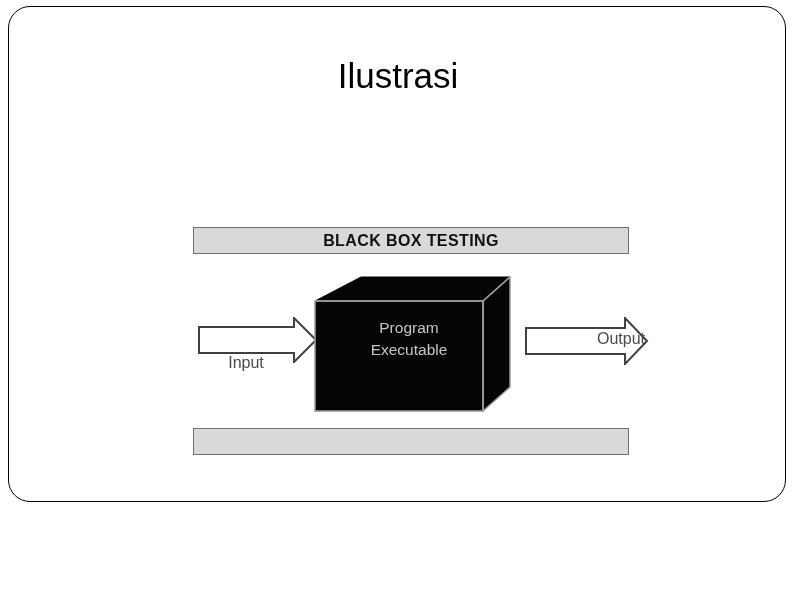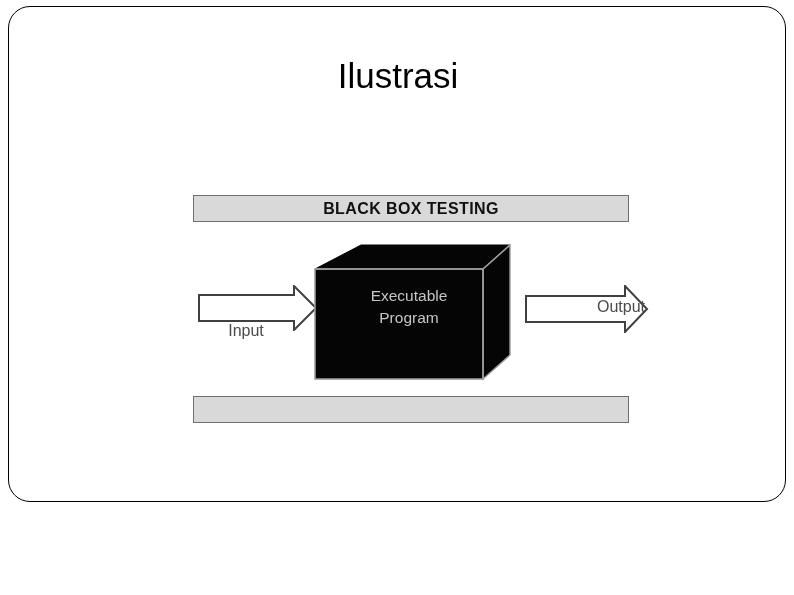--- a/index.html
+++ b/index.html
@@ -33,21 +33,21 @@
     font-size: 35px;
     font-weight: 400;
     color: #000000;
     letter-spacing: 0px;
     line-height: 42px;
   }
   
   .diagram {
     position: absolute;
     left: 184px;
-    top: 182px;
+    top: 214px;
     width: 450px;
     height: 235px;
   }
   .band {
     position: absolute;
     left: 0px;
     width: 436px;
     height: 27px;
     background: #d9d9d9;
     border: 1.6px solid #6f6f73;
@@ -136,22 +136,22 @@
 
         <polygon points="170,26 197,2 197,112 170,136" fill="#050505" stroke="#9b9b9b" stroke-width="1.4"></polygon>
 
         <rect x="2" y="26" width="168" height="110" fill="#050505" stroke="#9b9b9b" stroke-width="1.6"></rect>
 
         <line x1="2" y1="26" x2="170" y2="26" stroke="#9b9b9b" stroke-width="1.4"></line>
         <line x1="170" y1="26" x2="197" y2="2" stroke="#9b9b9b" stroke-width="1.2"></line>
         <line x1="170" y1="26" x2="170" y2="136" stroke="#9b9b9b" stroke-width="1.4"></line>
       </svg>
       <div class="cube-label">
+        <div>Program</div>
         <div>Executable</div>
-        <div>Program</div>
       </div>
     </div>
 
     <div class="arrow arrow-output">
       <svg width="124" height="48" viewBox="0 0 124 48">
         <polygon points="1,11 100,11 100,1 122,24 100,47 100,37 1,37" fill="#ffffff" stroke="#404040" stroke-width="2" stroke-linejoin="miter"></polygon>
       </svg>
       <span class="arrow-label">Output</span>
     </div>
 

